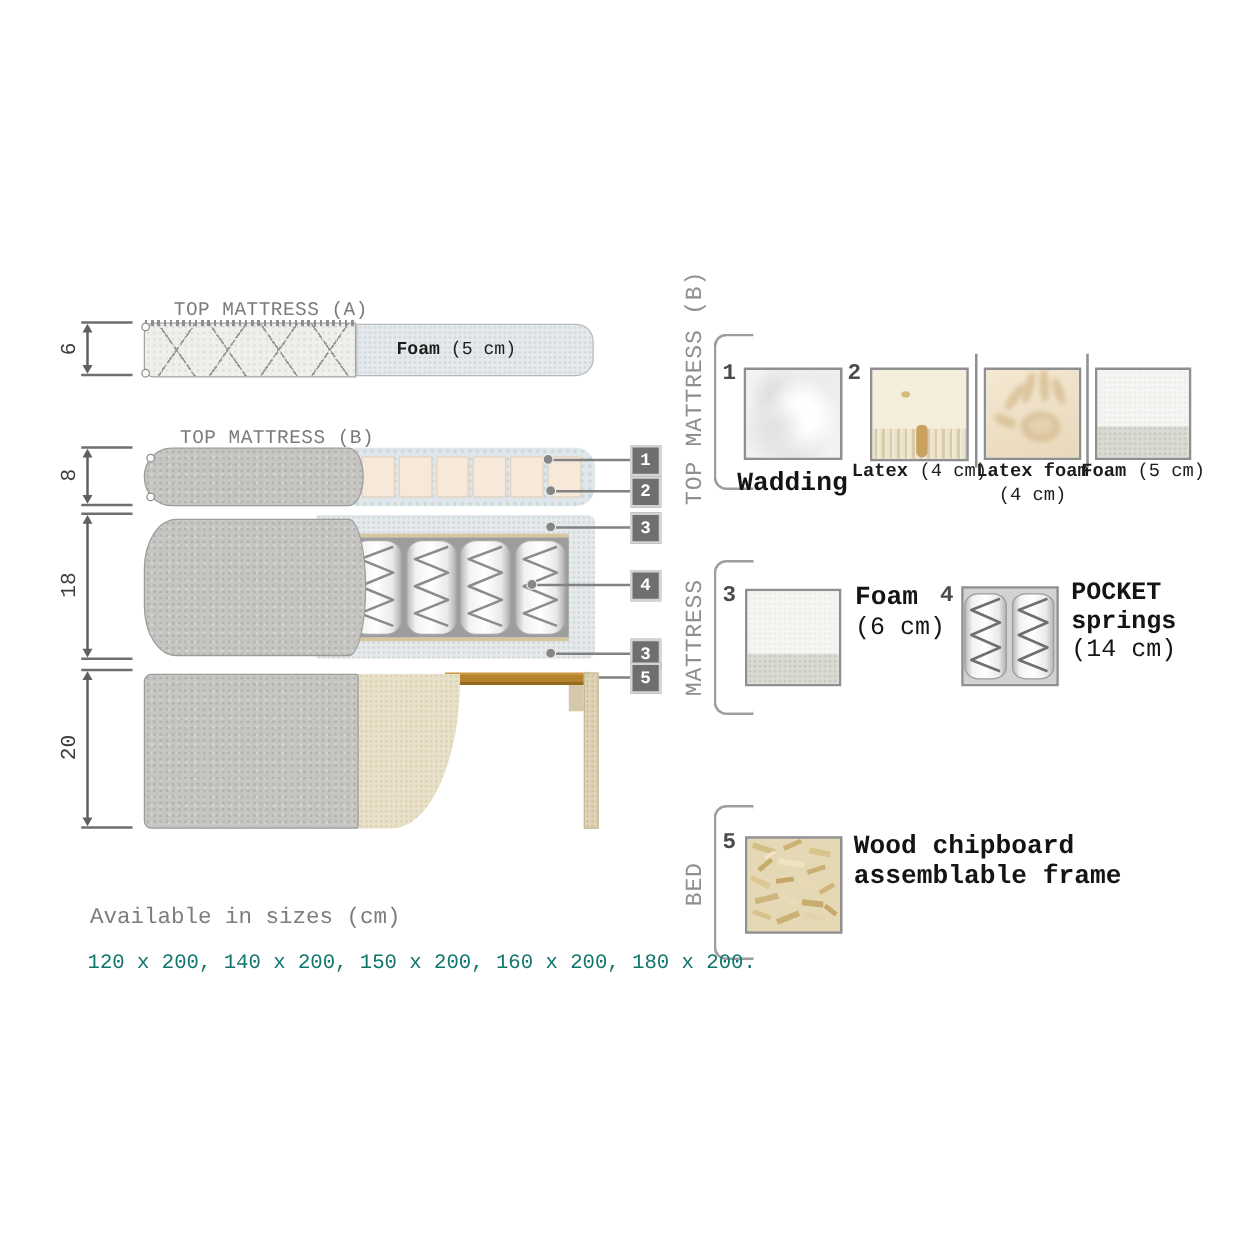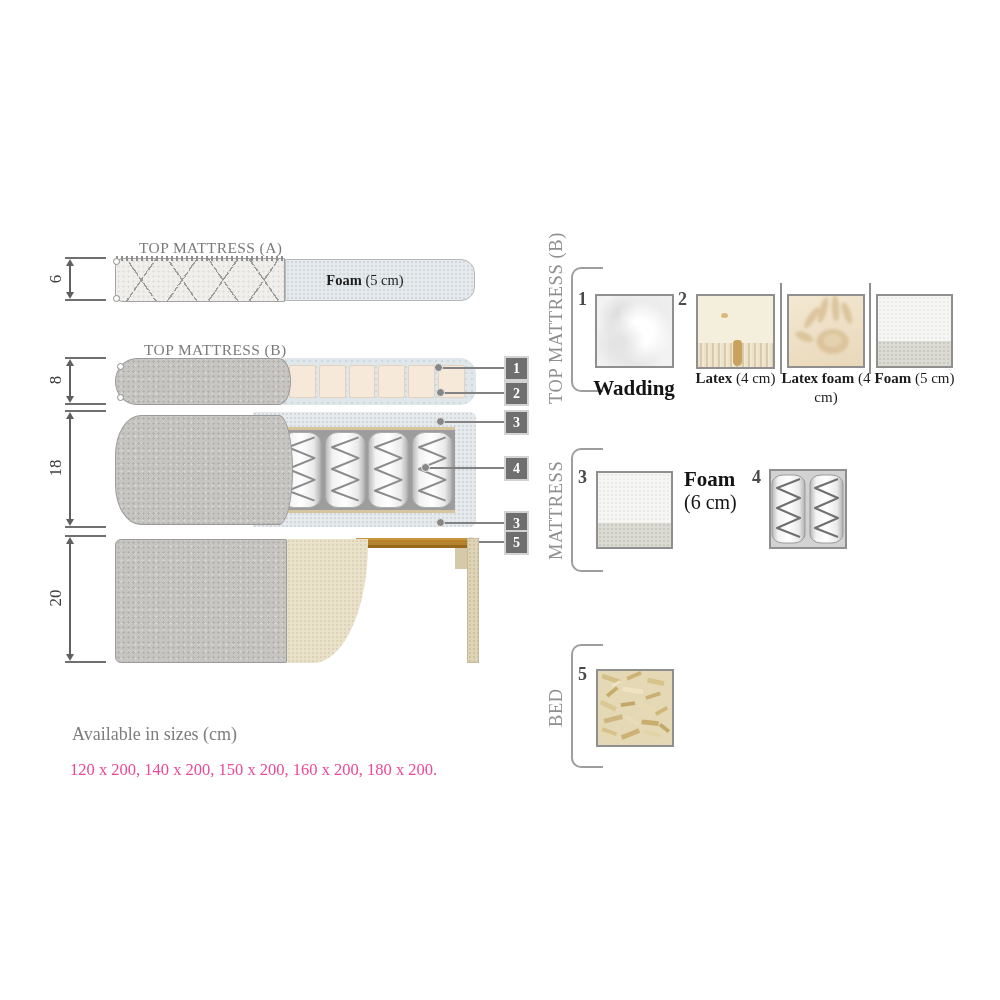--- a/index.html
+++ b/index.html
@@ -1,17 +1,17 @@
 <!DOCTYPE html>
 <html><head>
 <meta charset="utf-8">
 <style>
   html,body{margin:0;padding:0;background:#fff;}
   .canvas{position:relative;width:1000px;height:1000px;background:#ffffff;
-          font-family:Liberation Serif, serif;overflow:hidden;}
+          font-family:Liberation Mono, monospace;overflow:hidden;}
   .abs{position:absolute;}
 
   
   .sec-title{position:absolute;font-size:15.5px;color:#7b7b7b;letter-spacing:.4px;white-space:nowrap;}
 
   
   .tick{position:absolute;left:65px;width:41px;height:2px;background:#6f6f6f;}
   .shaft{position:absolute;left:69px;width:2px;background:#606060;}
   .arr-up{position:absolute;left:66px;width:0;height:0;border-left:4px solid transparent;
           border-right:4px solid transparent;border-bottom:7px solid #606060;}
@@ -85,21 +85,21 @@
   .tex-springs{width:100%;height:100%;background:#d2d2d2;display:flex;align-items:center;justify-content:center;gap:2px;}
 
   
   .gray-cover{position:absolute;border:1px solid #9b9b9b;box-sizing:border-box;}
   .blocks{position:absolute;display:flex;gap:3px;}
   .block{flex:1;background:#f7e9d9;border:1px solid #e2d2bf;border-radius:2px;}
   .beige-line{position:absolute;height:3px;background:#d6c69e;}
   .springs-row{position:absolute;background:#9d9d9d;display:flex;gap:1px;padding:0 2px;box-sizing:border-box;}
 
   .sizes-heading{position:absolute;font-size:18px;color:#7d7d7d;}
-  .sizes-values{position:absolute;font-size:16.5px;color:#ec4899;}
+  .sizes-values{position:absolute;font-size:16.5px;color:#0f766e;}
 </style>
 </head>
 <body>
 
 <svg width="0" height="0" style="position:absolute">
   <defs>
     <linearGradient id="pg" x1="0" y1="0" x2="1" y2="0">
       <stop offset="0" stop-color="#b7b7b7"></stop>
         <stop offset="0.18" stop-color="#f2f2f2"></stop>
       <stop offset="0.5" stop-color="#ffffff"></stop>
@@ -316,20 +316,21 @@
       <svg viewBox="0 0 36 72" width="36" height="72">
           <rect x="1" y="2" width="33" height="68" rx="11" ry="9" fill="url(#pg)" stroke="#9b9b9b" stroke-width="1"></rect>
           <polyline points="29,6 6,15 29,25 6,35 29,45 6,55 29,64" fill="none" stroke="#6f6f6f" stroke-width="2" stroke-linejoin="round"></polyline>
         </svg>
       <svg viewBox="0 0 36 72" width="36" height="72">
           <rect x="1" y="2" width="33" height="68" rx="11" ry="9" fill="url(#pg)" stroke="#9b9b9b" stroke-width="1"></rect>
           <polyline points="29,6 6,15 29,25 6,35 29,45 6,55 29,64" fill="none" stroke="#6f6f6f" stroke-width="2" stroke-linejoin="round"></polyline>
         </svg>
     </div>
   </div>
+  <div class="side-label" style="left:857px;top:463px;width:118px;font-size:20px"><span class="b">POCKET springs</span><span class="blk">(14 cm)</span></div>
 
   <div class="vlabel" style="left:546px;top:660px;height:95px">BED</div>
   <div class="bracket" style="left:571px;top:644px;height:124px"></div>
 
   <div class="leg-num" style="left:578px;top:664px">5</div>
   <div class="leg-img" style="left:596px;top:669px;width:78px;height:78px">
     <svg viewBox="0 0 78 78" width="100%" height="100%">
       <rect width="78" height="78" fill="#e5d8b4"></rect>
       <g>
         <rect x="4" y="6" width="20" height="5" fill="#d5bf89" transform="rotate(18 14 8)"></rect>
@@ -346,17 +347,18 @@
         <rect x="28" y="50" width="16" height="4" fill="#e9ddb9" transform="rotate(32 36 52)"></rect>
         <rect x="46" y="52" width="18" height="5" fill="#c9ad6f" transform="rotate(6 55 54)"></rect>
         <rect x="4" y="62" width="16" height="4" fill="#d8c28b" transform="rotate(20 12 64)"></rect>
         <rect x="24" y="64" width="20" height="5" fill="#cbb175" transform="rotate(-22 34 66)"></rect>
         <rect x="48" y="64" width="18" height="4" fill="#e2d3a8" transform="rotate(14 57 66)"></rect>
         <rect x="64" y="58" width="12" height="4" fill="#c5a96a" transform="rotate(38 70 60)"></rect>
         <rect x="14" y="12" width="10" height="3" fill="#f0e5c8" transform="rotate(-30 19 13)"></rect>
       </g>
     </svg>
   </div>
+  <div class="side-label" style="left:683px;top:666px;width:232px"><span class="b">Wood chipboard assemblable frame</span></div>
 
   <div class="sizes-heading" style="left:72px;top:724px">Available in sizes (cm)</div>
   <div class="sizes-values" style="left:70px;top:760px">120 x 200, 140 x 200, 150 x 200, 160 x 200, 180 x 200.</div>
 
 </div>
 
 </body></html>

